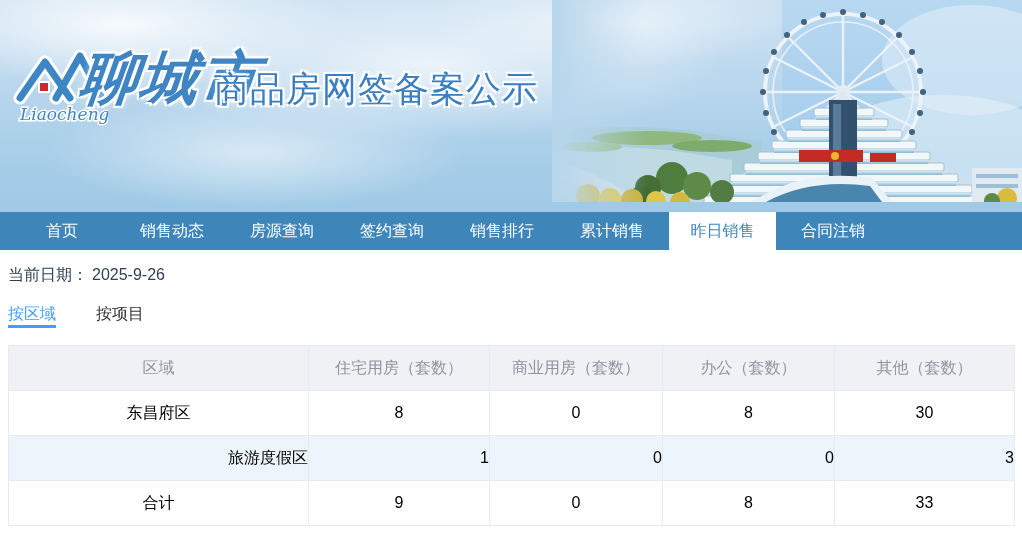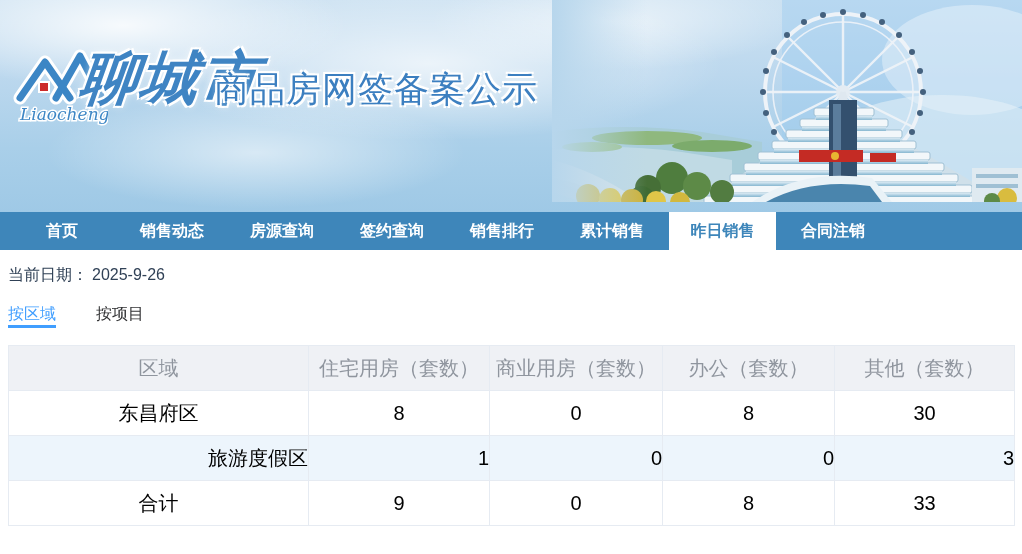--- a/index.html
+++ b/index.html
@@ -24,21 +24,21 @@
     color:#3f84c3; transform:skewX(-6deg);
     text-shadow:-2px -2px 0 #fff,2px -2px 0 #fff,-2px 2px 0 #fff,2px 2px 0 #fff,0 0 8px rgba(255,255,255,.9);
   }
   .site-title{
     position:absolute; left:214px; top:66px;
     font-size:35px; font-weight:normal; letter-spacing:1px; color:#3c7fc0;
     text-shadow:-2px -2px 0 #fff,2px -2px 0 #fff,-2px 2px 0 #fff,2px 2px 0 #fff,0 0 6px rgba(255,255,255,.95);
   }
 
   
-  .nav{ width:1022px; height:38px; background:#3e86ba; display:flex; align-items:center;font-weight:bold; }
+  .nav{ width:1022px; height:38px; background:#3e86ba; display:flex; align-items:center; }
   .nav-item{
     width:106px; margin-right:4px; text-align:center; line-height:38px;
     color:#fff; font-size:16px; cursor:pointer; white-space:nowrap;
   }
   .nav-item:first-child{ margin-left:9px; }
   .nav-item.active{ background:#fff; color:#3e86ba; width:107px; }
 
   
   .content{ padding:0 8px; }
   .toolbar{ display:flex; justify-content:space-between; align-items:center; margin-top:15px; }
@@ -49,21 +49,21 @@
   }
   .date-box{ font-size:16px; color:#304156; padding-right:2px; }
   .date-box .v{ margin-left:4px; }
 
   .tabs{ display:flex; margin-top:18px; }
   .tab{ font-size:16px; color:#303133; margin-right:40px; cursor:pointer; }
   .tab.active{ color:#409eff; border-bottom:3px solid #409eff; }
 
   table.report{
     margin-top:17px; width:1006px; border-collapse:collapse; table-layout:fixed;
-    font-size:20px;
+    font-size:16px;
   }
   table.report th, table.report td{
     height:45px; text-align:center; vertical-align:middle;
     border:1px solid #e6ebf2; font-weight:normal;
   }
   table.report th{ background:#eff1f5; color:#8f959e; }
   table.report td{ color:#000000; background:#fff; }
   table.report tr.stripe td{ background:#edf5fc;text-align:right; }
 </style>
 </head>

